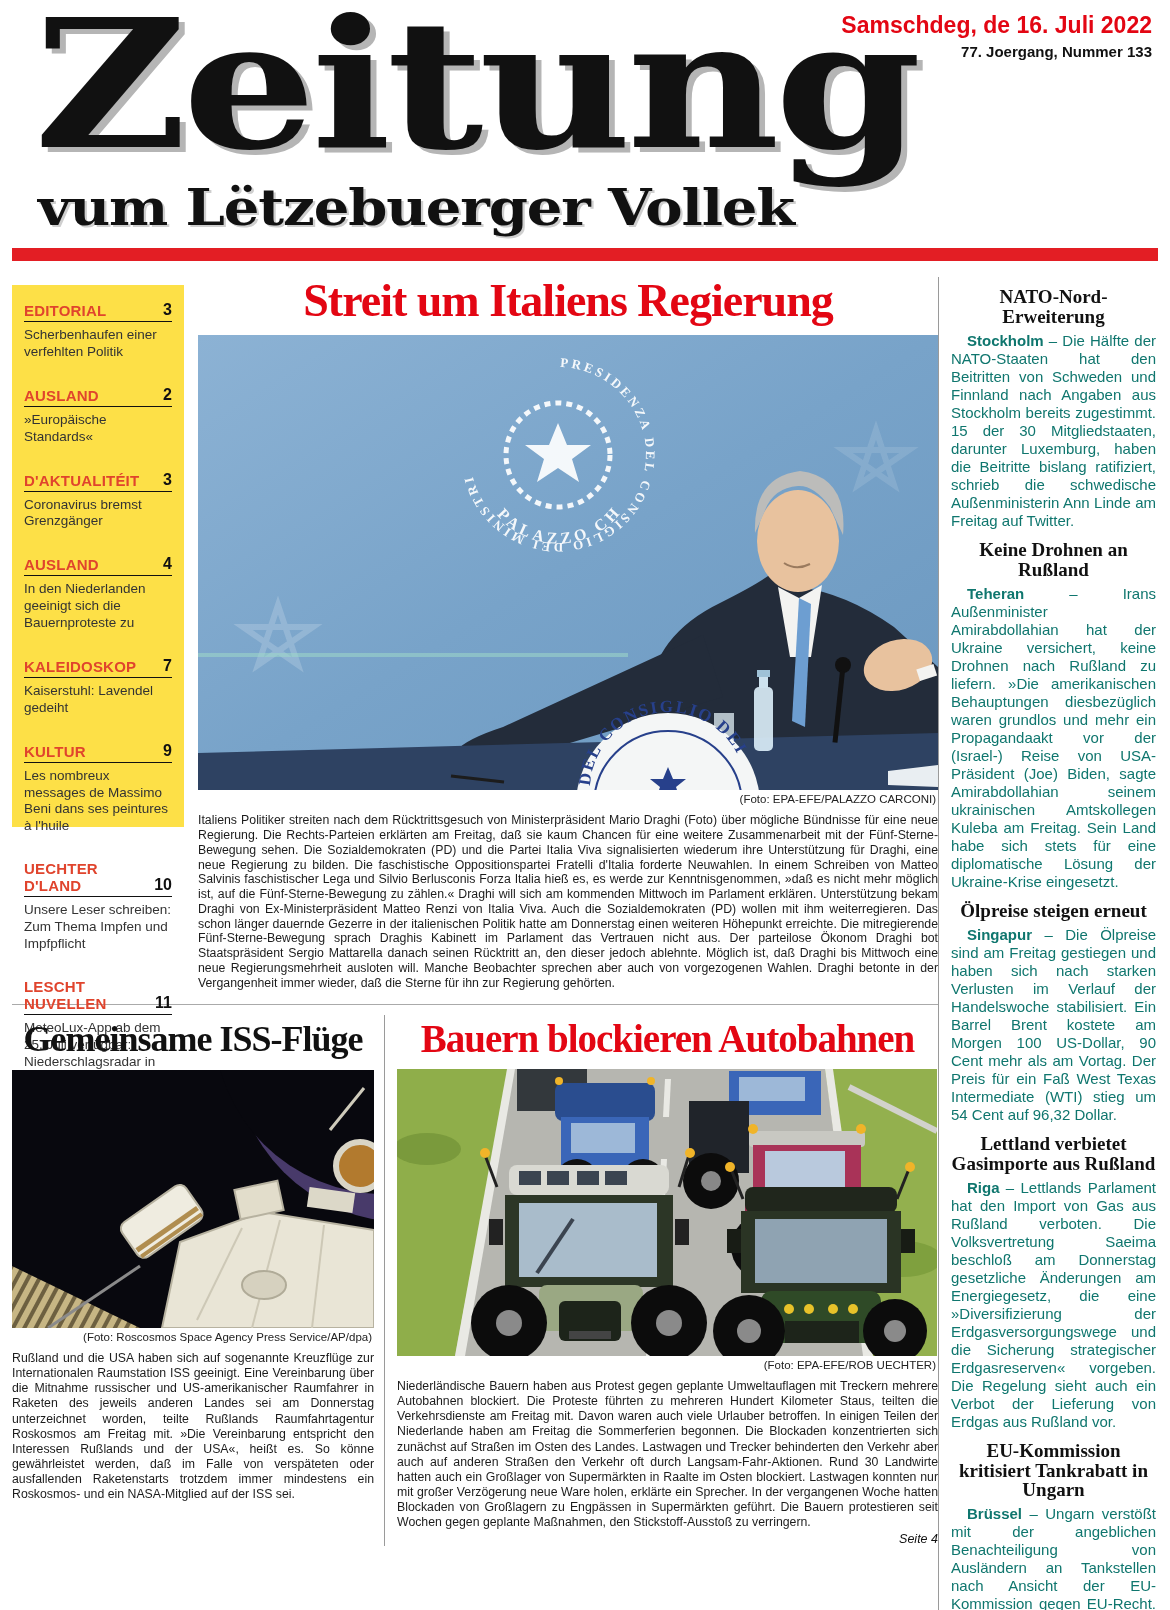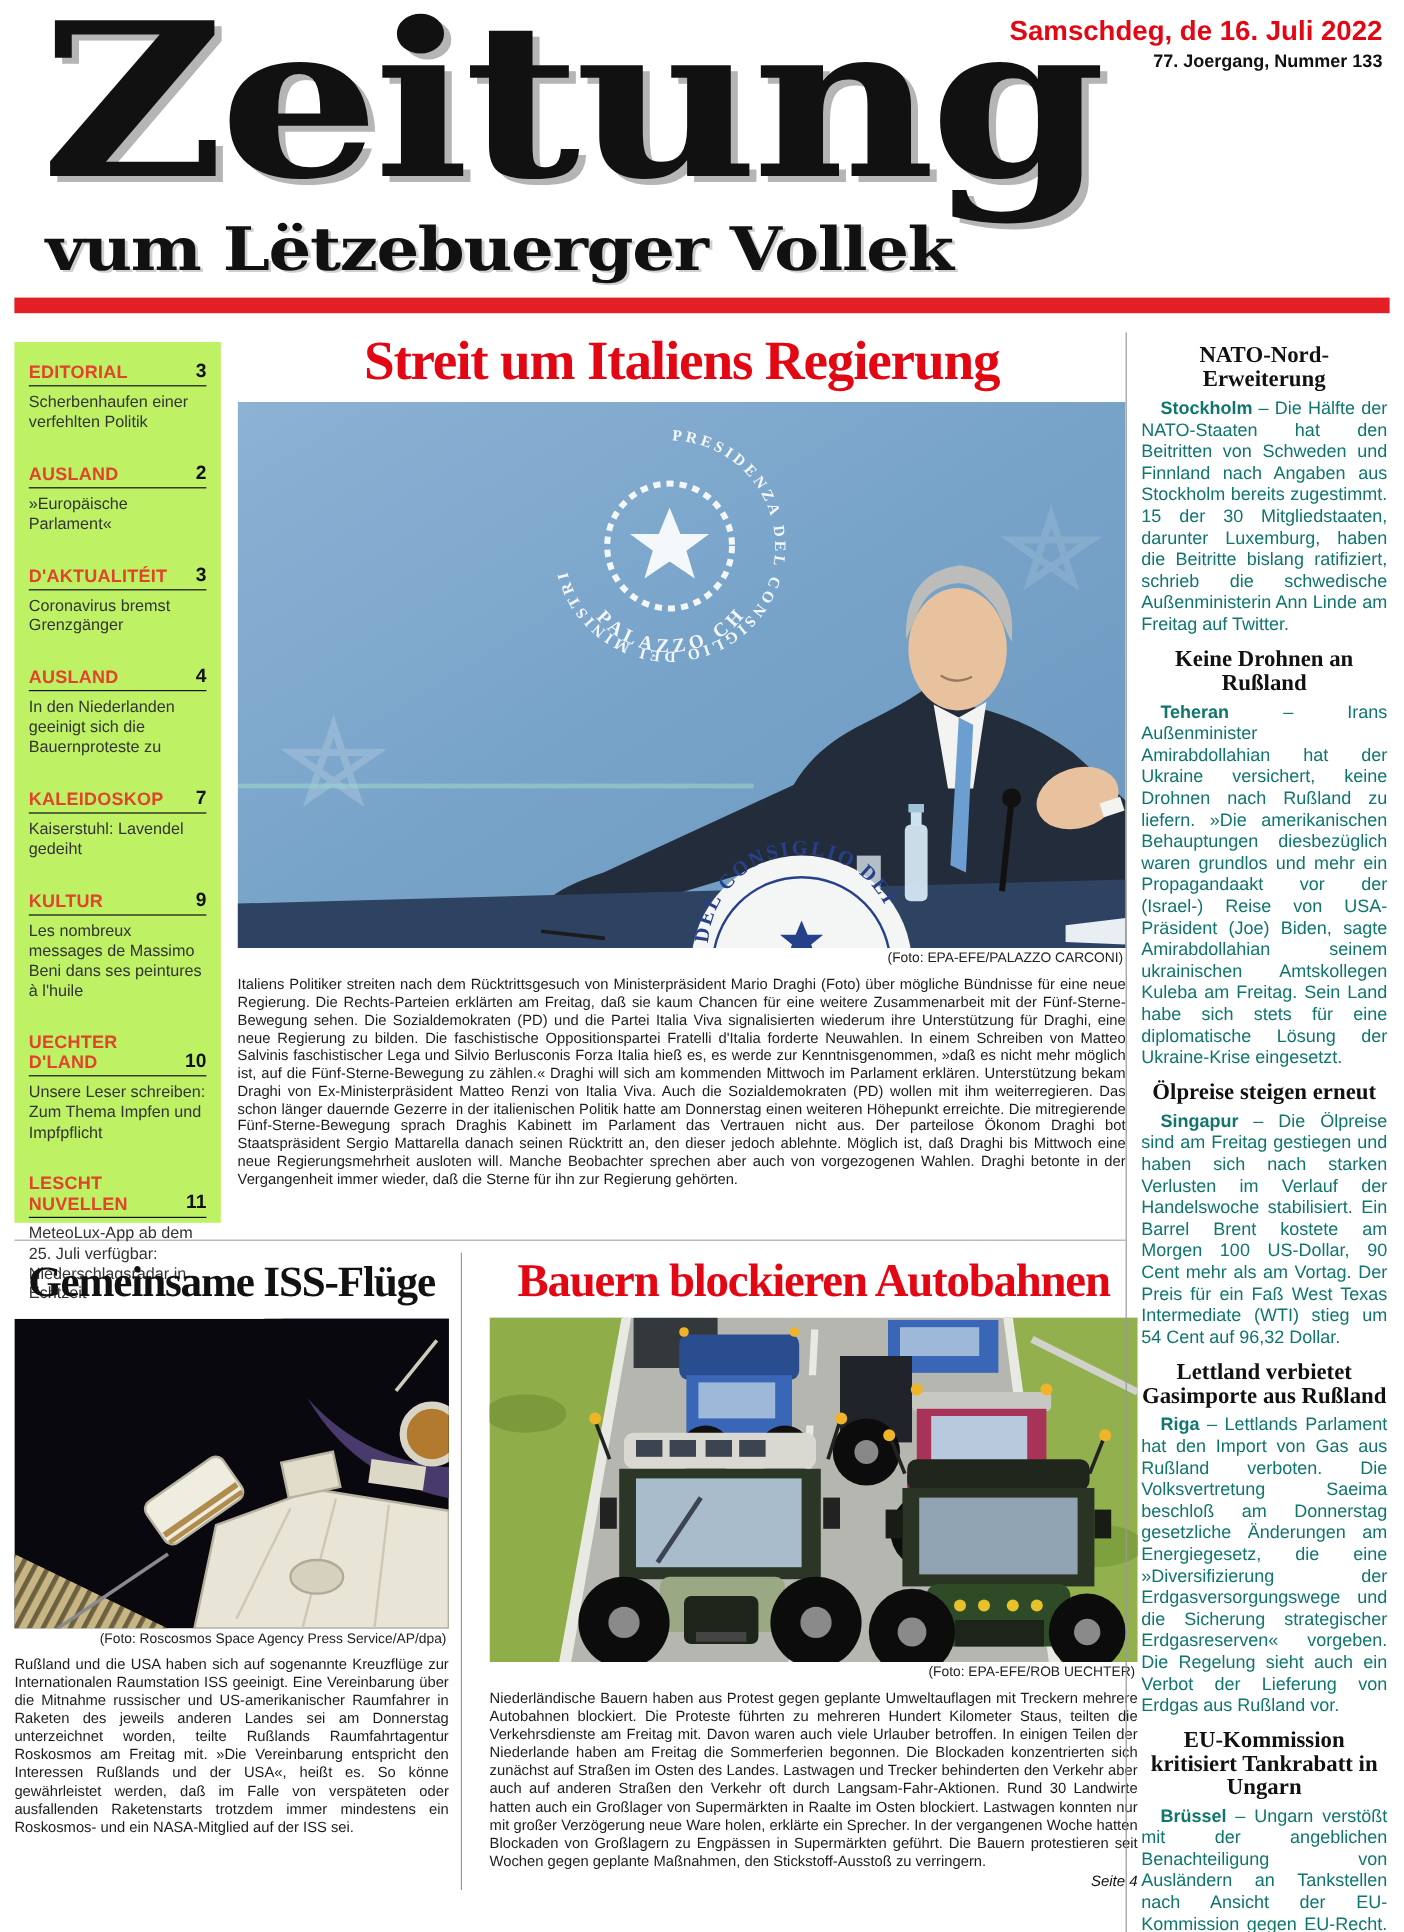--- a/index.html
+++ b/index.html
@@ -29,21 +29,21 @@
   .mast-date { color:#e30613; font-weight:bold; font-size:23px; }
   .mast-issue { color:#111; font-weight:bold; font-size:15px; margin-top:4px; }
   .red-bar { height:13px; background:#e31e24; margin:0 0 16px 0; }
 
   
   .content { display:grid; grid-template-columns:926px 220px; }
   .right-col { border-left:1px solid #9a9a9a; padding:2px 2px 0 12px; }
 
   
   .upper { display:flex; gap:14px; }
-  .toc { width:172px; flex:0 0 172px; background:#bef264; padding:16px 12px 10px 12px; height:734px; margin-top:8px; }
+  .toc { width:172px; flex:0 0 172px; background:#fde047; padding:16px 12px 10px 12px; height:542px; margin-top:8px; }
   .toc-item { margin-bottom:25px; }
   .toc-head { display:flex; justify-content:space-between; align-items:flex-end;
     border-bottom:1.6px solid #111; padding-bottom:2px; margin-bottom:5px; }
   .toc-label { color:#e0442d; font-weight:bold; font-size:15px; letter-spacing:.2px; }
   .toc-page { color:#111; font-weight:bold; font-size:16px; }
   .toc-desc { font-size:13.5px; line-height:1.25; color:#333; }
 
   
   .main-art { flex:1; }
   .main-headline {
@@ -52,21 +52,21 @@
   }
   .photo-frame { display:block; }
   .caption { text-align:right; font-size:11.5px; color:#222; margin:3px 2px 8px 0; }
   .body-text { font-size:12.3px; line-height:1.2; text-align:justify; color:#1c1c1c; }
 
   .section-divider { border:none; border-top:1px solid #aaa; margin:14px 0 10px 0; }
 
   
   .lower { display:flex; }
   .low-left { width:372px; flex:0 0 372px; padding-right:10px; }
-  .low-mid { flex:1; border-left:1px solid #9a9a9a; padding-left:23px; }
+  .low-mid { flex:1; border-left:1px solid #9a9a9a; padding-left:12px; }
   .low-head-black {
     font-family:"Liberation Serif", serif; font-weight:bold; font-size:36px; color:#111;
     text-align:center; line-height:1.02; margin:6px 0 12px 0; letter-spacing:-1px;
   }
   .low-head-red {
     font-family:"Liberation Serif", serif; font-weight:bold; font-size:39px; color:#e30613;
     text-align:center; line-height:1.02; margin:4px 0 10px 0; letter-spacing:-1px;
   }
   .low-body { font-size:12.3px; line-height:1.23; text-align:justify; color:#1c1c1c; }
   .page-ref { text-align:right; font-style:italic; font-size:12.5px; margin-top:2px; color:#111; }
@@ -115,21 +115,21 @@
                 <span class="toc-label">EDITORIAL</span>
                 <span class="toc-page">3</span>
               </div>
             <div class="toc-desc">Scherbenhaufen einer verfehlten Politik</div>
           </div>
           <div class="toc-item">
             <div class="toc-head">
                 <span class="toc-label">AUSLAND</span>
                 <span class="toc-page">2</span>
               </div>
-            <div class="toc-desc">»Europäische Parlament«</div>
+            <div class="toc-desc">»Europäische Standards«</div>
           </div>
           <div class="toc-item">
             <div class="toc-head">
                 <span class="toc-label">D'AKTUALITÉIT</span>
                 <span class="toc-page">3</span>
               </div>
             <div class="toc-desc">Coronavirus bremst Grenzgänger</div>
           </div>
           <div class="toc-item">
             <div class="toc-head">

